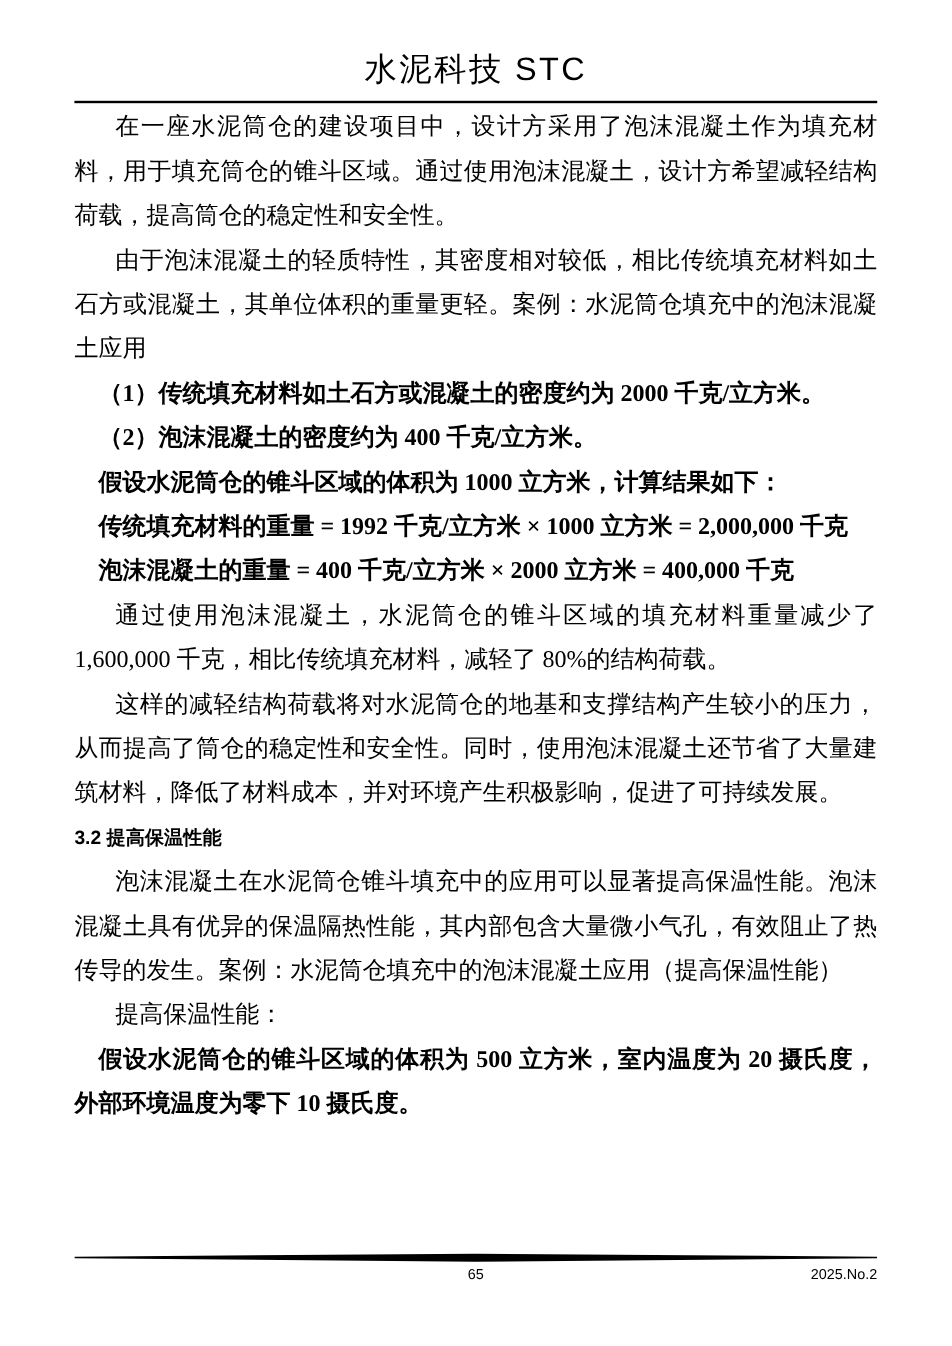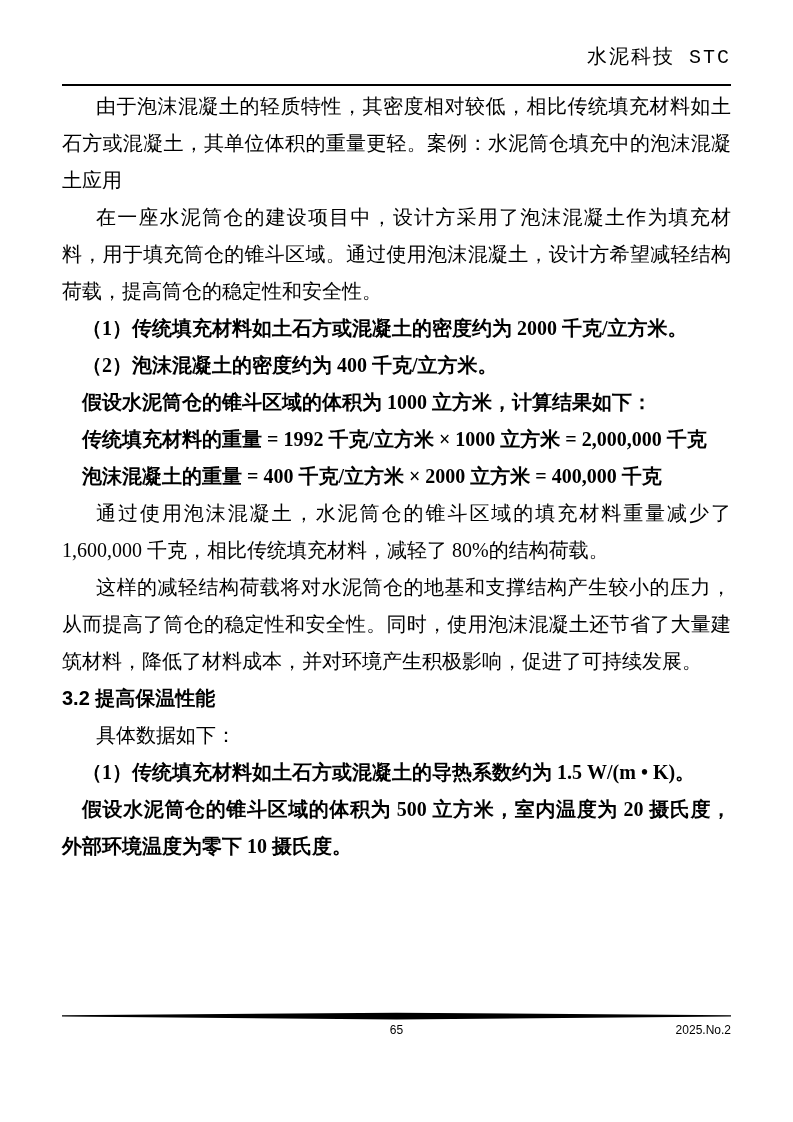--- a/index.html
+++ b/index.html
@@ -13,25 +13,25 @@
     height: 1122px;
     margin: 0 auto;
     background: #ffffff;
     box-sizing: border-box;
     padding: 42px 62px 0 62px;
     overflow: hidden;
     color: #000000;
     font-family: "Liberation Serif", "DejaVu Serif", serif;
   }
   .journal-title {
-    text-align: right;
-    font-size: 20px;
+    text-align: center;
+    font-size: 27px;
     line-height: 32px;
     letter-spacing: 2px;
-    font-family: Liberation Mono, monospace;
+    font-family: Liberation Sans, sans-serif;
   }
   .header-rule {
     margin-top: 10px;
     border-bottom: 2px solid #000000;
     height: 0;
   }
   main.article {
     margin-top: 2px;
     font-size: 20px;
     line-height: 37px;
@@ -39,30 +39,30 @@
   }
   main.article p {
     margin: 0;
     padding: 0;
   }
   .indent2 { text-indent: 34px; }
   .indent1 { text-indent: 20px; font-weight: bold; }
   .section-heading {
     font-family: "Liberation Sans", "DejaVu Sans", sans-serif;
     font-weight: bold;
-    font-size: 20px;
+    font-size: 16px;
     line-height: 37px;
     text-indent: 0;
     text-align: left;
   }
   footer.page-footer {
     position: absolute;
     left: 62px;
     right: 62px;
-    top: 1012px;
+    top: 1044px;
   }
   .footer-rule-svg {
     display: block;
     width: 100%;
     height: 9px;
   }
   .footer-row {
     position: relative;
     margin-top: 1px;
     text-align: center;
@@ -80,32 +80,32 @@
 <body>
 
 <div class="page">
 
   <header>
     <div class="journal-title">水泥科技 STC</div>
     <div class="header-rule"></div>
   </header>
 
   <main class="article">
+    <p class="indent2">在一座水泥筒仓的建设项目中，设计方采用了泡沫混凝土作为填充材料，用于填充筒仓的锥斗区域。通过使用泡沫混凝土，设计方希望减轻结构荷载，提高筒仓的稳定性和安全性。</p>
     <p class="indent2">由于泡沫混凝土的轻质特性，其密度相对较低，相比传统填充材料如土石方或混凝土，其单位体积的重量更轻。案例：水泥筒仓填充中的泡沫混凝土应用</p>
-    <p class="indent2">在一座水泥筒仓的建设项目中，设计方采用了泡沫混凝土作为填充材料，用于填充筒仓的锥斗区域。通过使用泡沫混凝土，设计方希望减轻结构荷载，提高筒仓的稳定性和安全性。</p>
     <p class="indent1">（1）传统填充材料如土石方或混凝土的密度约为 2000 千克/立方米。</p>
     <p class="indent1">（2）泡沫混凝土的密度约为 400 千克/立方米。</p>
     <p class="indent1">假设水泥筒仓的锥斗区域的体积为 1000 立方米，计算结果如下：</p>
     <p class="indent1">传统填充材料的重量 = 1992 千克/立方米 × 1000 立方米 = 2,000,000 千克</p>
     <p class="indent1">泡沫混凝土的重量 = 400 千克/立方米 × 2000 立方米 = 400,000 千克</p>
     <p class="indent2">通过使用泡沫混凝土，水泥筒仓的锥斗区域的填充材料重量减少了 1,600,000 千克，相比传统填充材料，减轻了 80%的结构荷载。</p>
     <p class="indent2">这样的减轻结构荷载将对水泥筒仓的地基和支撑结构产生较小的压力，从而提高了筒仓的稳定性和安全性。同时，使用泡沫混凝土还节省了大量建筑材料，降低了材料成本，并对环境产生积极影响，促进了可持续发展。</p>
     <p class="section-heading">3.2 提高保温性能</p>
-    <p class="indent2">具体数据如下：</p>
-    <p class="indent1">（1）传统填充材料如土石方或混凝土的导热系数约为 1.5 W/(m • K)。</p>
+    <p class="indent2">泡沫混凝土在水泥筒仓锥斗填充中的应用可以显著提高保温性能。泡沫混凝土具有优异的保温隔热性能，其内部包含大量微小气孔，有效阻止了热传导的发生。案例：水泥筒仓填充中的泡沫混凝土应用（提高保温性能）</p>
+    <p class="indent2">提高保温性能：</p>
     <p class="indent1">假设水泥筒仓的锥斗区域的体积为 500 立方米，室内温度为 20 摄氏度，外部环境温度为零下 10 摄氏度。</p>
   </main>
 
   <footer class="page-footer">
     <svg class="footer-rule-svg" viewBox="0 0 660 9" preserveAspectRatio="none" aria-hidden="true">
       <polygon points="0,3.2 330,0.8 660,3.2 660,4.6 330,7.4 0,4.6" fill="#000000"></polygon>
     </svg>
     <div class="footer-row">
       <span class="page-number">65</span>
       <span class="issue-label">2025.No.2</span>

